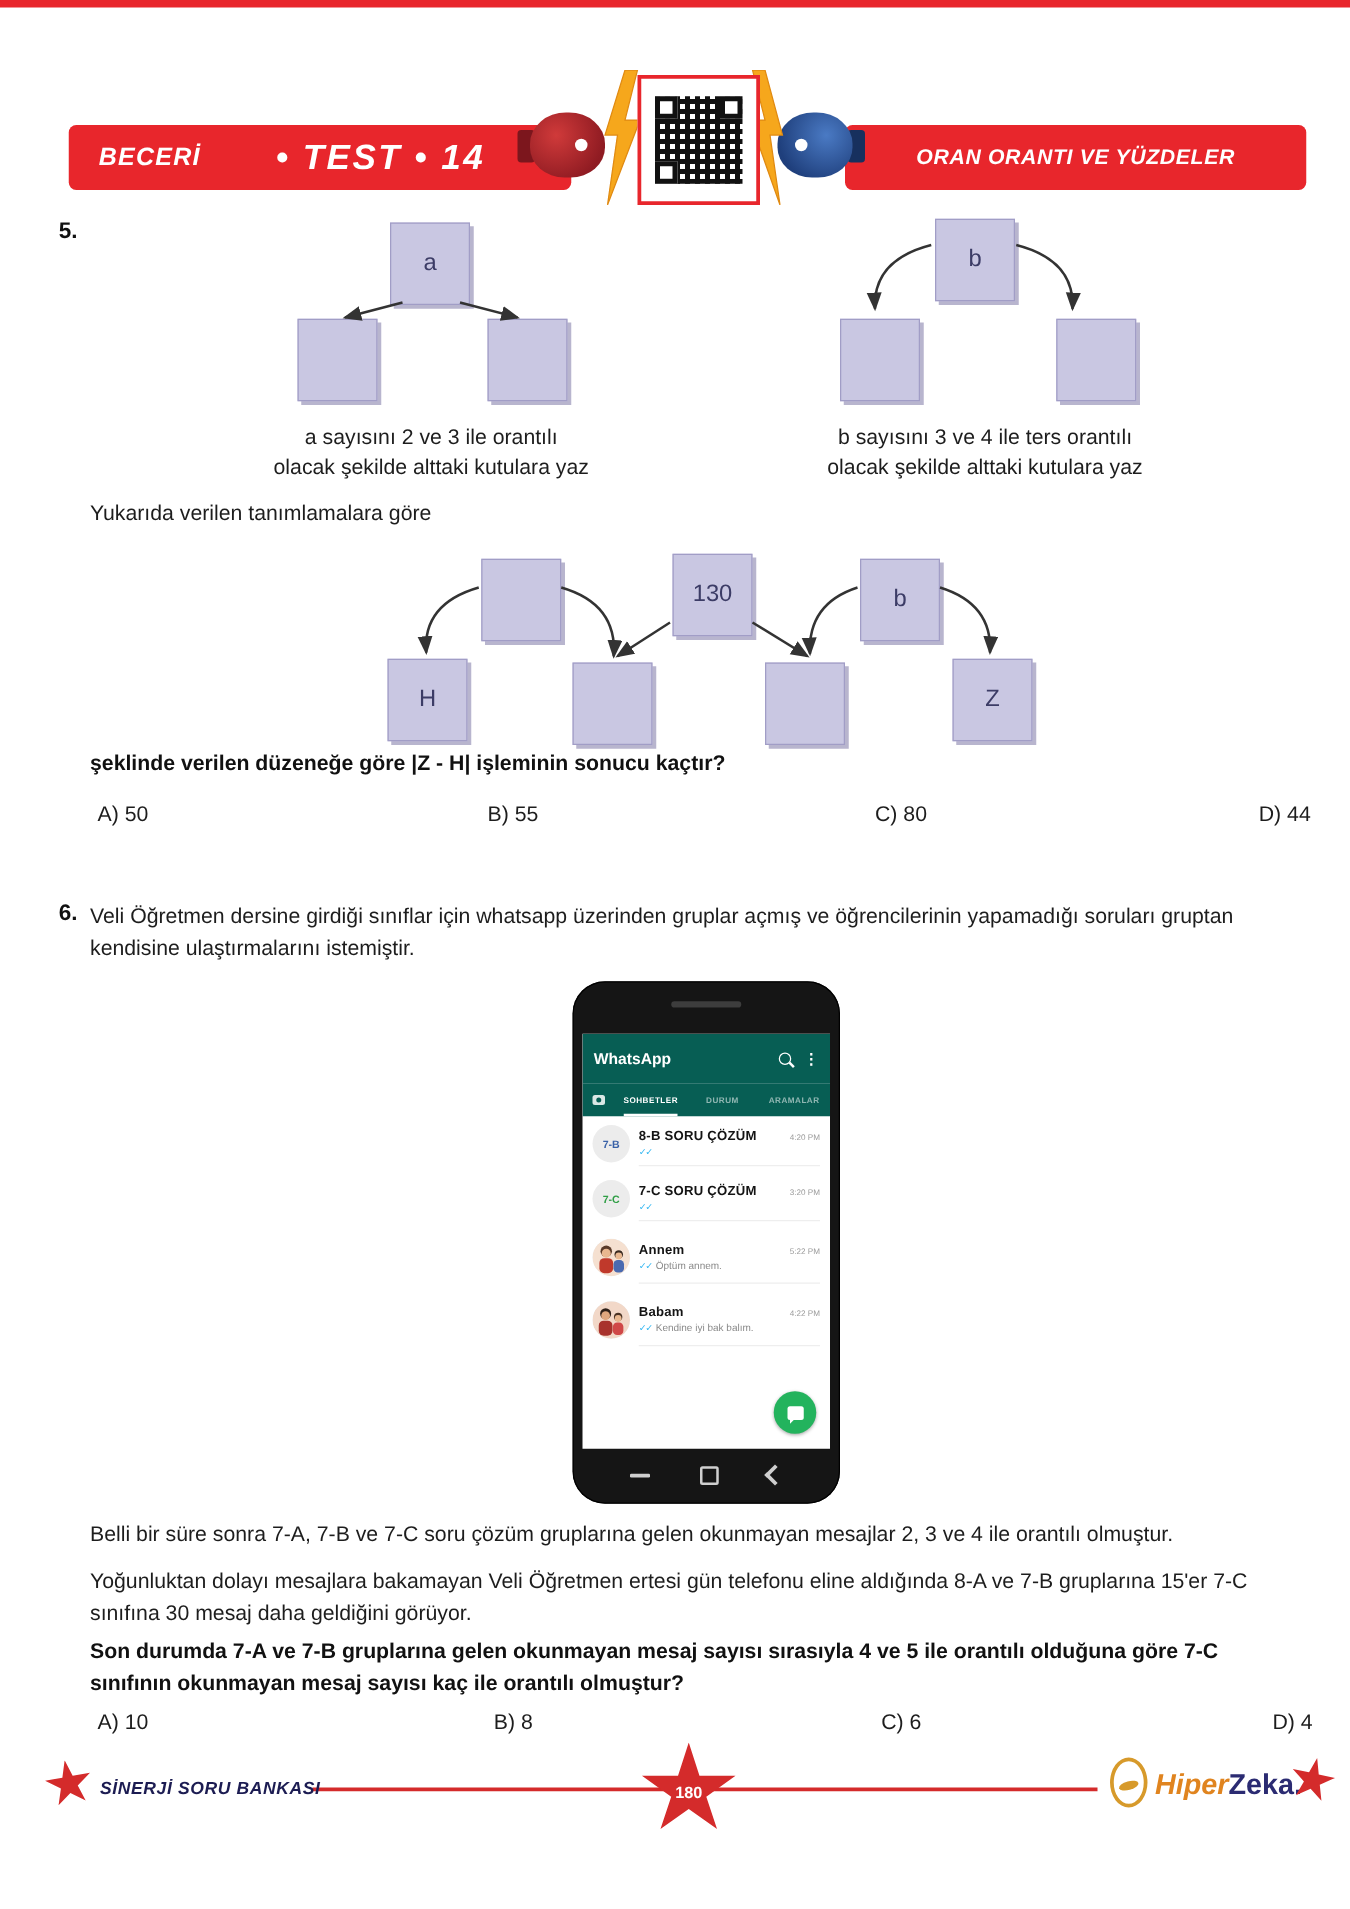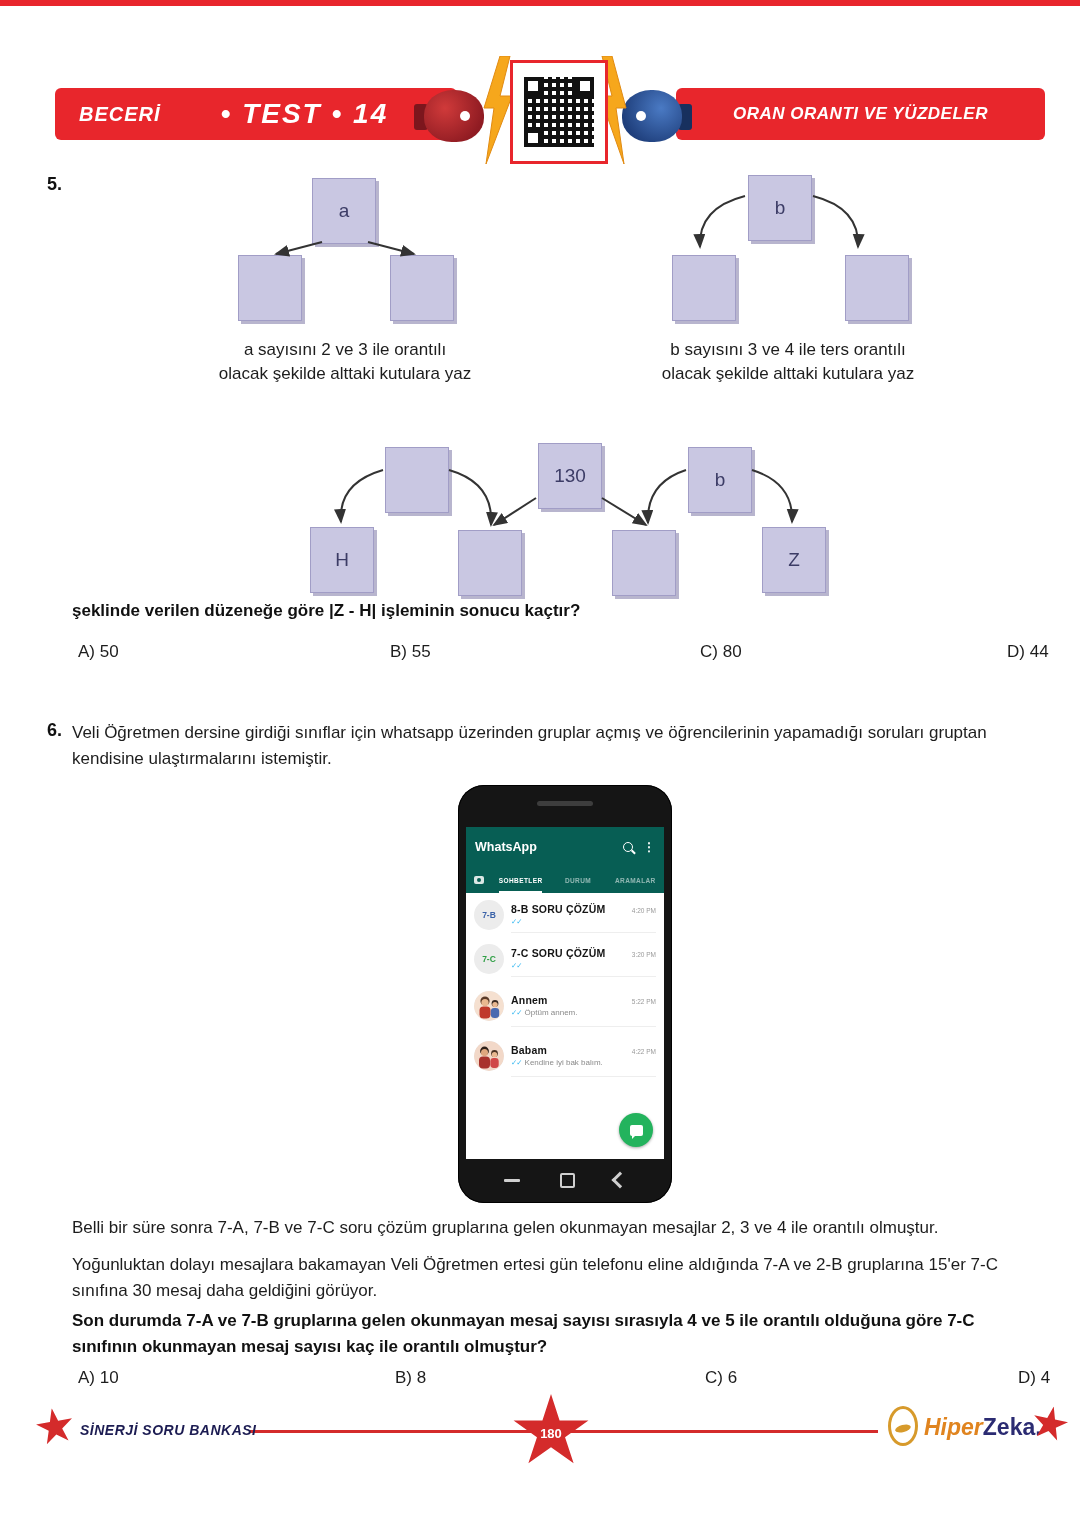--- a/index.html
+++ b/index.html
@@ -2,21 +2,21 @@
 <html><head>
 <meta charset="utf-8">
 <style>
   html,body{margin:0;padding:0;background:#fff;}
   .page{position:relative;width:1080px;height:1527px;background:#fff;overflow:hidden;
         font-family:"Liberation Sans",sans-serif;color:#222;}
   .abs{position:absolute;}
 
   
   .top-strip{position:absolute;top:0;left:0;width:1080px;height:6px;background:#e8262c;}
-  .banner{position:absolute;top:88px;height:52px;background:#e8262c;border-radius:6px;
+  .banner{position:absolute;top:100px;height:52px;background:#e8262c;border-radius:6px;
           display:flex;align-items:center;color:#fff;font-style:italic;}
   .banner-left{left:55px;width:402px;}
   .banner-right{left:676px;width:369px;justify-content:center;}
   .series-label{font-size:20px;font-weight:800;letter-spacing:1px;margin-left:24px;}
   .test-label{font-size:28px;font-weight:800;letter-spacing:2px;margin-left:60px;}
   .topic-label{font-size:17px;font-weight:800;letter-spacing:.5px;}
   .glove{position:absolute;top:90px;width:60px;height:52px;border-radius:48% 48% 46% 46%;}
   .glove-red{left:424px;background:radial-gradient(circle at 35% 35%,#d03a3a,#8f1b22 75%);}
   .glove-blue{left:622px;background:radial-gradient(circle at 65% 35%,#4a7ac4,#1f3f7c 75%);}
   .glove::after{content:"";position:absolute;width:10px;height:10px;border-radius:50%;background:#fff;
@@ -145,20 +145,21 @@
   </div>
 
   <div class="bx" style="left:748px;top:175px;">b</div>
   <div class="bx" style="left:672px;top:255px;"></div>
   <div class="bx" style="left:845px;top:255px;"></div>
   <div class="caption" style="left:618px;top:338px;">
     <div>b sayısını 3 ve 4 ile ters orantılı</div>
     <div>olacak şekilde alttaki kutulara yaz</div>
   </div>
 
+  <div class="body-text" style="left:72px;top:398px;">Yukarıda verilen tanımlamalara göre</div>
 
   <div class="bx" style="left:385px;top:447px;"></div>
   <div class="bx" style="left:538px;top:443px;">130</div>
   <div class="bx" style="left:688px;top:447px;">b</div>
   <div class="bx" style="left:310px;top:527px;">H</div>
   <div class="bx" style="left:458px;top:530px;"></div>
   <div class="bx" style="left:612px;top:530px;"></div>
   <div class="bx" style="left:762px;top:527px;">Z</div>
 
   <svg class="arrows" width="1080" height="700" viewBox="0 0 1080 700">
@@ -290,21 +291,21 @@
         </div>
     </div>
     <div class="nav">
       <span class="nav-minus"></span>
       <span class="nav-square"></span>
       <span class="nav-back"></span>
     </div>
   </div>
 
   <div class="body-text" style="left:72px;top:1215px;width:980px;">Belli bir süre sonra 7-A, 7-B ve 7-C soru çözüm gruplarına gelen okunmayan mesajlar 2, 3 ve 4 ile orantılı olmuştur.</div>
-  <div class="body-text" style="left:72px;top:1252px;width:968px;">Yoğunluktan dolayı mesajlara bakamayan Veli Öğretmen ertesi gün telefonu eline aldığında 7-A ve 2-B gruplarına 15'er 7-C sınıfına 30 mesaj daha geldiğini görüyor.</div>
+  <div class="body-text" style="left:72px;top:1252px;width:968px;">Yoğunluktan dolayı mesajlara bakamayan Veli Öğretmen ertesi gün telefonu eline aldığında 8-A ve 7-B gruplarına 15'er 7-C sınıfına 30 mesaj daha geldiğini görüyor.</div>
   <div class="body-text bold" style="left:72px;top:1308px;width:968px;">Son durumda 7-A ve 7-B gruplarına gelen okunmayan mesaj sayısı sırasıyla 4 ve 5 ile orantılı olduğuna göre 7-C sınıfının okunmayan mesaj sayısı kaç ile orantılı olmuştur?</div>
 
   <div class="opt" style="left:78px;top:1368px;">
     <span>A)</span> <span>10</span>
   </div>
   <div class="opt" style="left:395px;top:1368px;">
     <span>B)</span> <span>8</span>
   </div>
   <div class="opt" style="left:705px;top:1368px;">
     <span>C)</span> <span>6</span>

